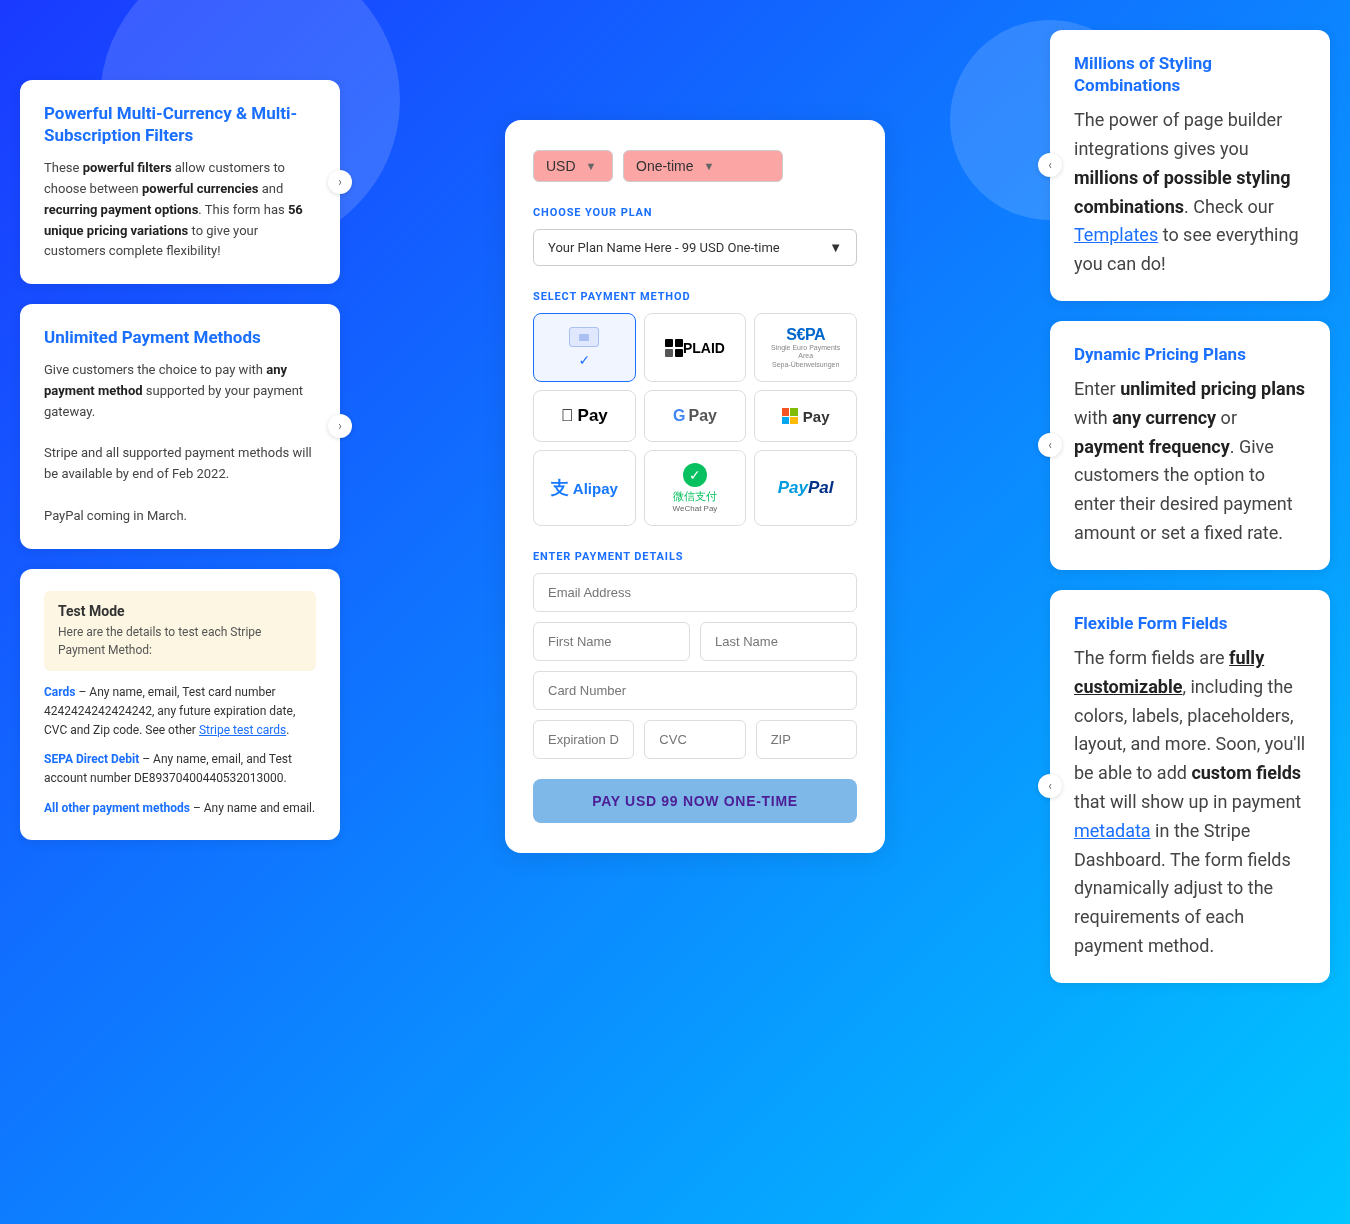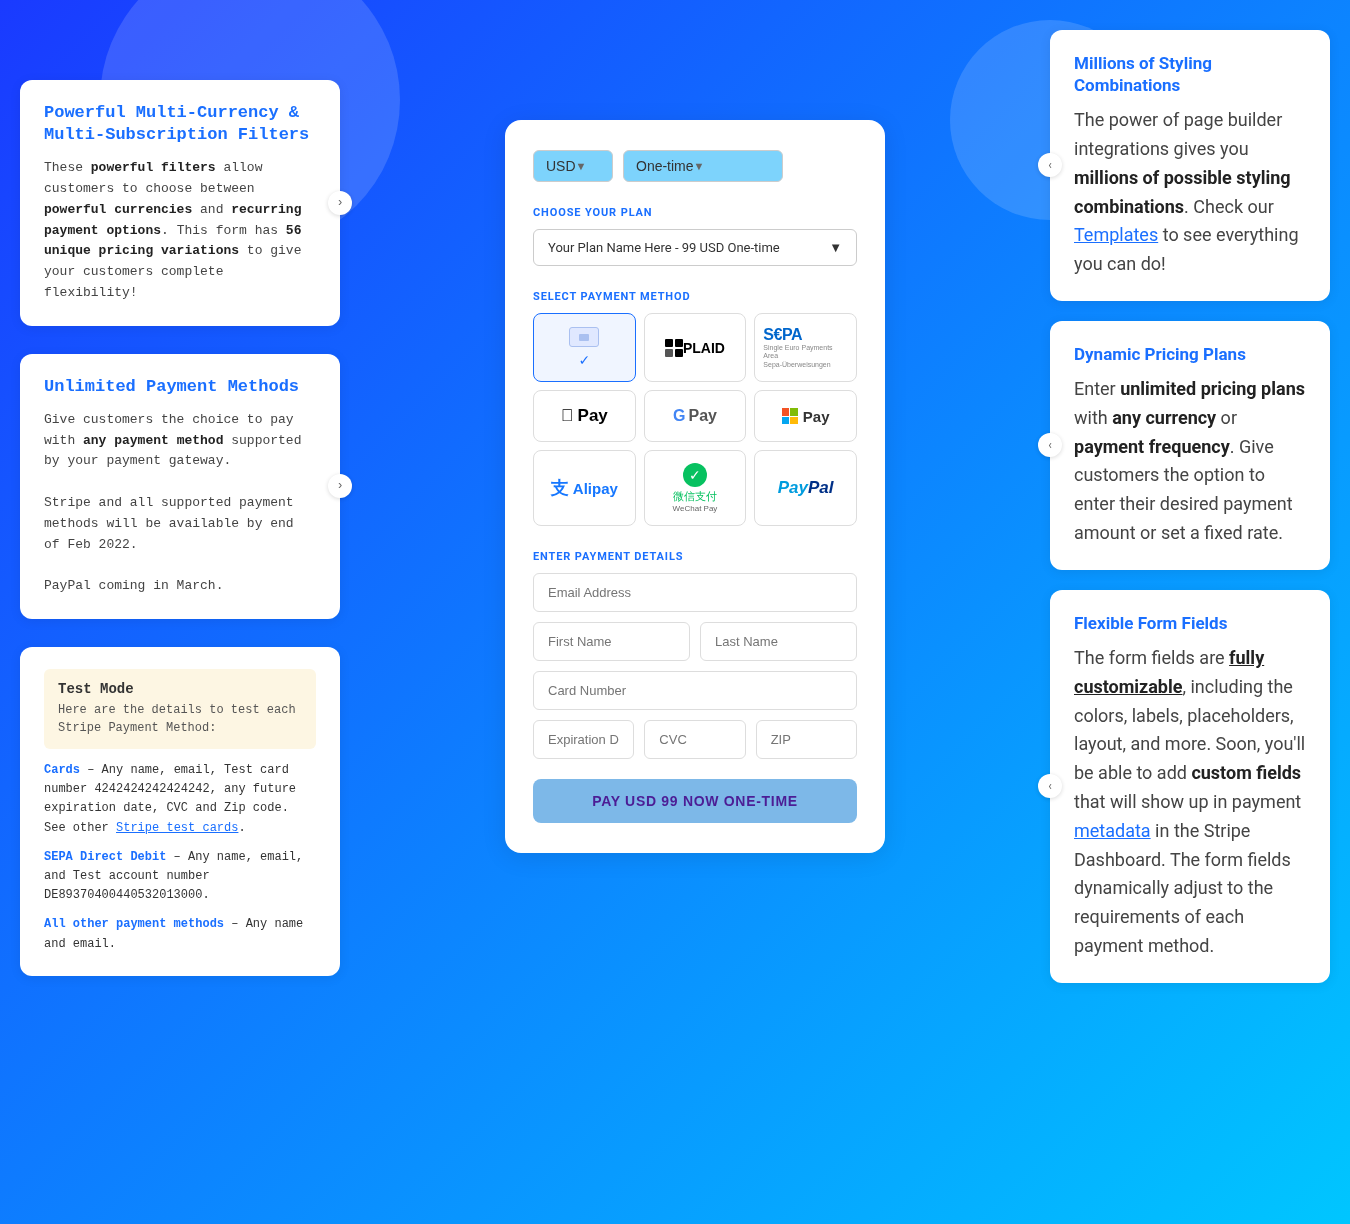--- a/index.html
+++ b/index.html
@@ -30,23 +30,22 @@
     }
     .bg-blob-1 { width: 300px; height: 300px; top: -50px; left: 100px; }
     .bg-blob-2 { width: 200px; height: 200px; top: 20px; right: 200px; border-radius: 50%; }
 
     
     .left-col {
       width: 320px;
       flex-shrink: 0;
       display: flex;
       flex-direction: column;
-      gap: 28px;
+      gap: 20px;
       padding-top: 60px;
-      font-family: Liberation Mono, monospace;
     }
 
     .card {
       background: #fff;
       border-radius: 12px;
       padding: 22px 24px;
       box-shadow: 0 2px 12px rgba(0,0,0,0.08);
     }
 
     .card-title {
@@ -146,25 +145,25 @@
       display: flex;
       gap: 10px;
       margin-bottom: 24px;
     }
 
     .select-btn {
       border: 1.5px solid #ccc;
       border-radius: 6px;
       padding: 7px 12px;
       font-size: 14px;
-      background: #7dd3fc;
+      background: #fca5a5;
       cursor: pointer;
       display: flex;
       align-items: center;
-      gap: 0;
+      gap: 10px;
       color: #333;
     }
 
     .select-btn .chevron { color: #666; font-size: 11px; }
 
     .currency-select { min-width: 80px; }
     .frequency-select { min-width: 160px; }
 
     
     .section-label {
@@ -537,21 +536,21 @@
               <div class="plaid-cell"></div>
               <div class="plaid-cell"></div>
               <div class="plaid-cell" style="background:#555"></div>
               <div class="plaid-cell"></div>
             </div>
             <span>PLAID</span>
           </div>
         </button>
 
         <button class="payment-method-btn">
-          <div style="text-align:left;">
+          <div style="text-align:center;">
             <div style="font-size:16px;font-weight:900;color:#0066cc;letter-spacing:-0.5px;">S€PA</div>
             <div style="font-size:7px;color:#888;line-height:1.2;">Single Euro Payments Area<br>Sepa-Überweisungen</div>
           </div>
         </button>
 
         <button class="payment-method-btn">
           <div class="apple-pay-logo">
             <span class="apple-symbol"></span>
             <span>Pay</span>
           </div>

